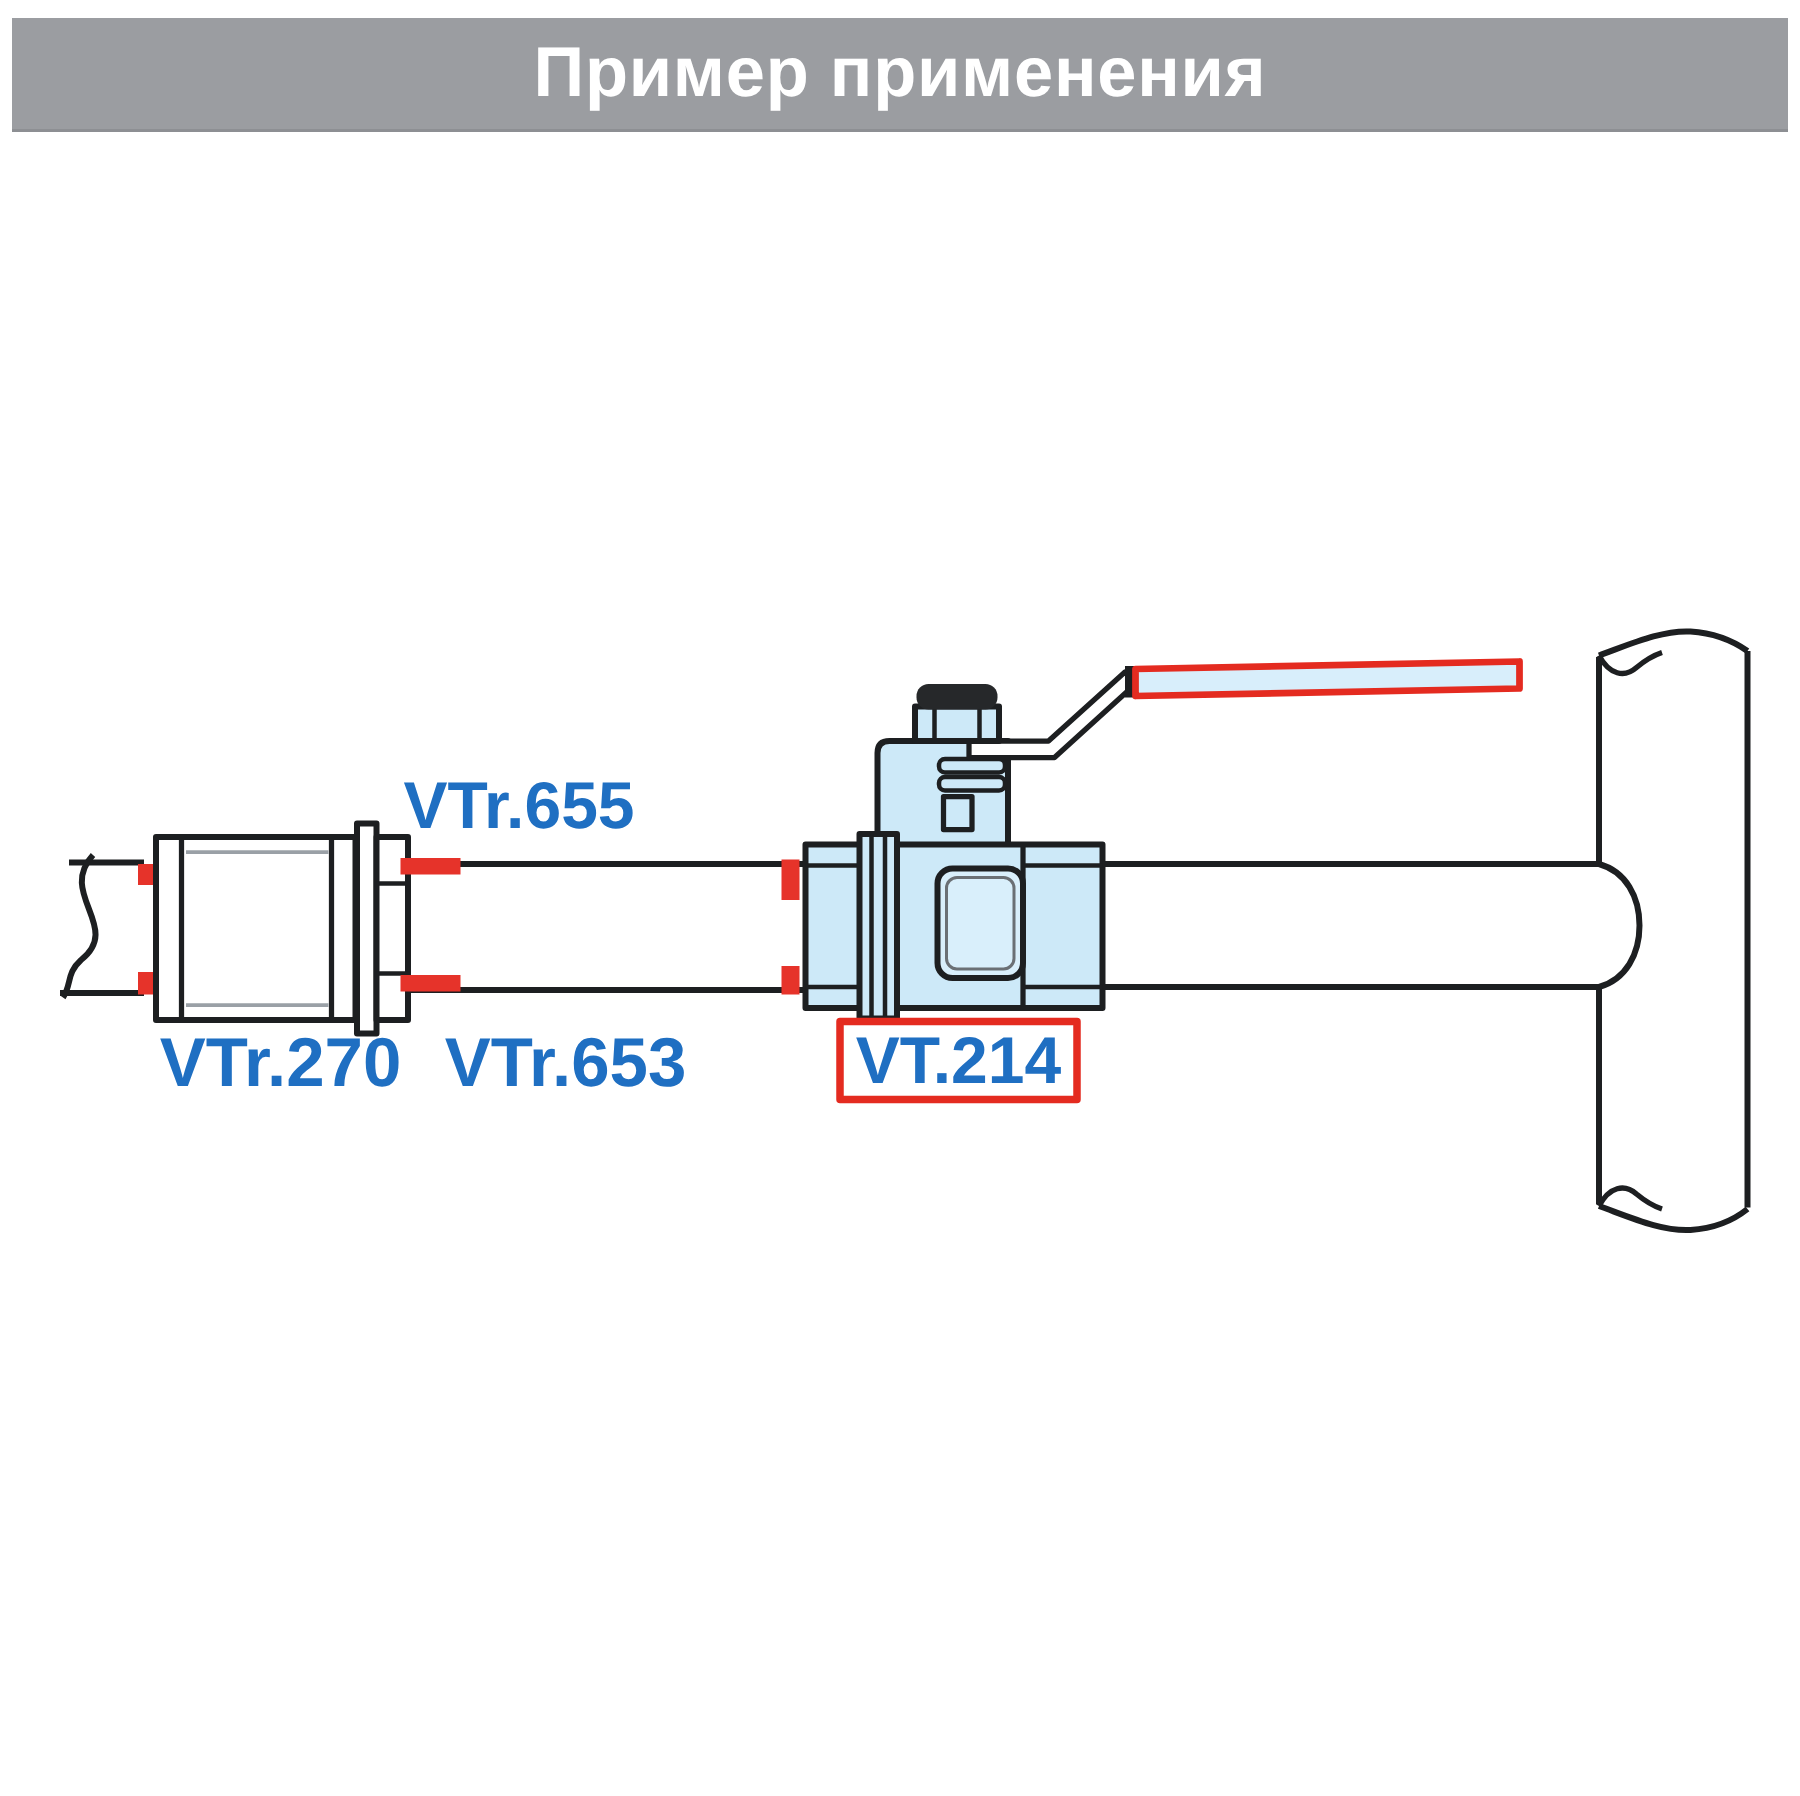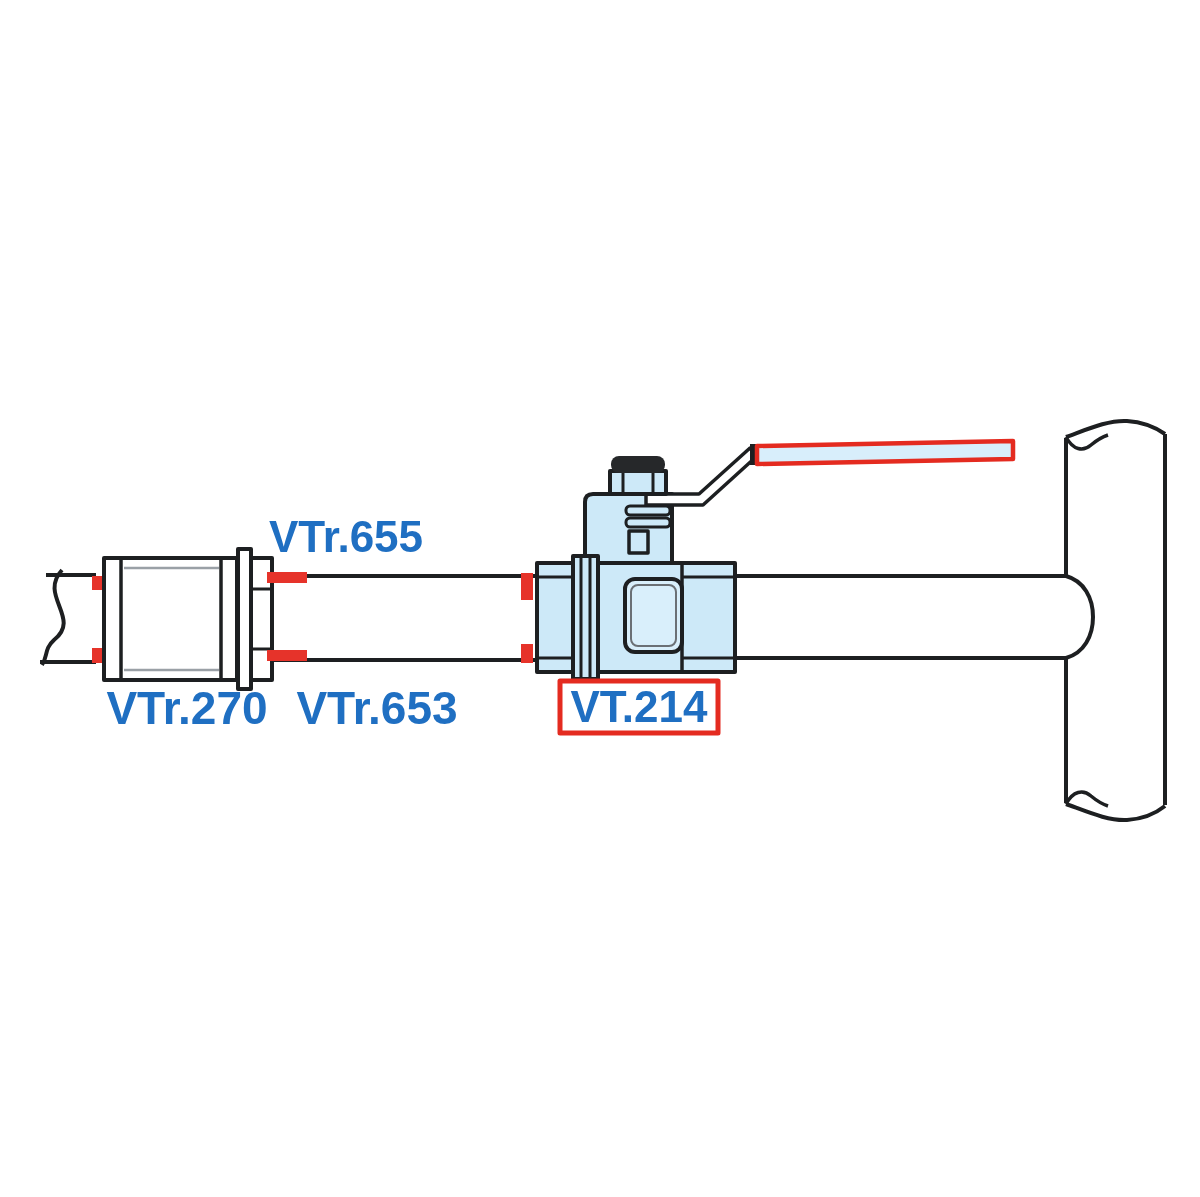--- a/index.html
+++ b/index.html
@@ -39,20 +39,23 @@
     font-family: "Liberation Sans", sans-serif;
     font-weight: bold;
     fill: #1f6fc2;
   }
 </style>
 </head>
 <body>
 
 <div id="page">
 
+  <div class="header-bar">
+    <div class="header-title">Пример применения</div>
+  </div>
 
   <svg class="diagram-svg" viewBox="0 0 1200 1197" stroke-linejoin="round" stroke-linecap="butt">
 
     <g>
       <path d="M46,575 H96" stroke="#1d1f21" stroke-width="4" fill="none"></path>
       <path d="M40,662 H96" stroke="#1d1f21" stroke-width="4" fill="none"></path>
       <path d="M62,570 C38,596 82,618 54,640 C44,649 48,656 42,665" stroke="#1d1f21" stroke-width="4" fill="none"></path>
       <rect x="92" y="576" width="10" height="14" fill="#e6332a"></rect>
       <rect x="92" y="648" width="10" height="15" fill="#e6332a"></rect>
     </g>

